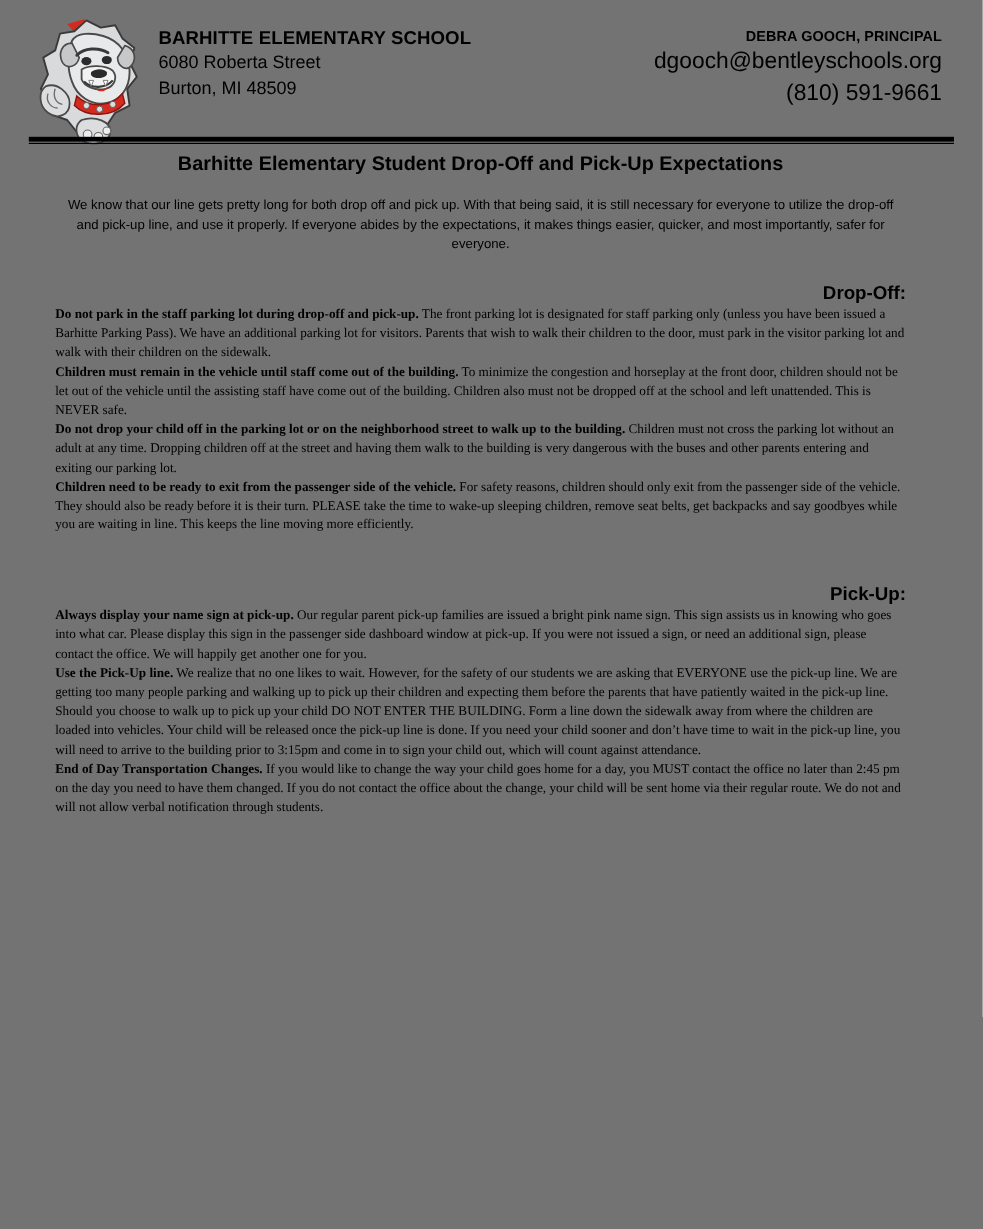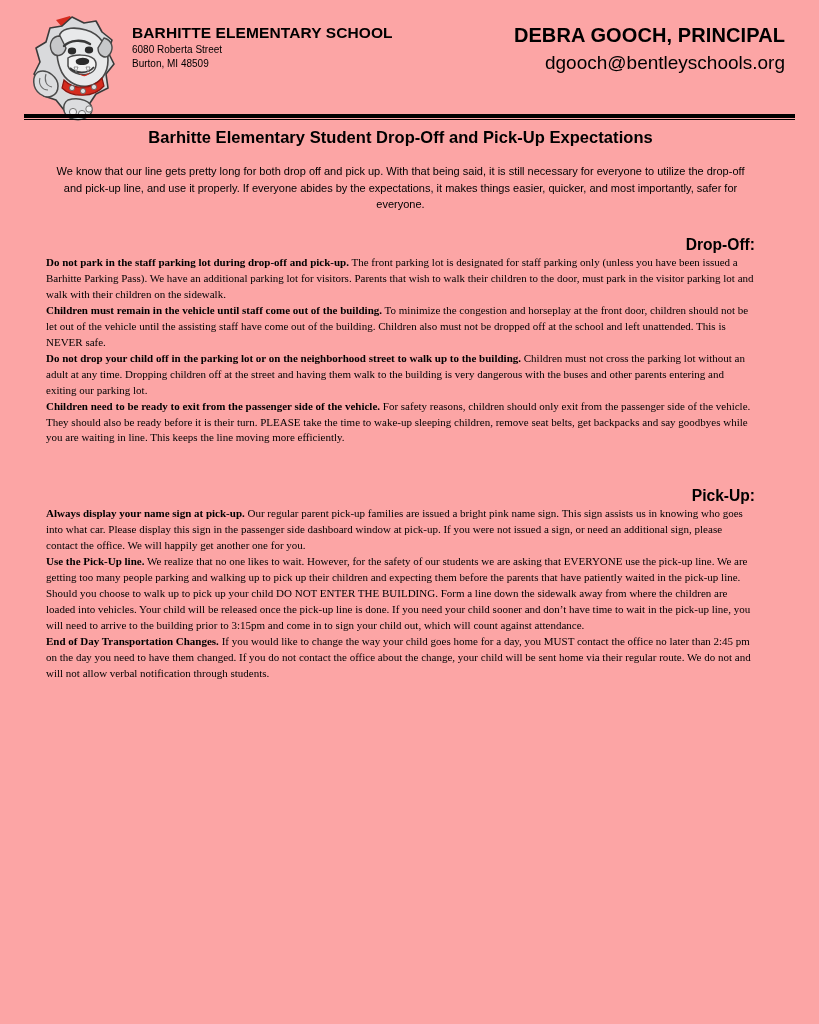--- a/index.html
+++ b/index.html
@@ -8,21 +8,21 @@
     background: #ffffff;
   }
   body {
     font-family: "Liberation Sans", sans-serif;
     color: #000000;
   }
   .page {
     position: relative;
     width: 819px;
     height: 1024px;
-    background: #fca5a5;
+    background: #737373;
     overflow: hidden;
     box-sizing: border-box;
   }
 
   
   .letterhead {
     position: relative;
     padding: 12px 34px 0 24px;
     height: 100px;
     box-sizing: border-box;
@@ -51,32 +51,32 @@
     margin-top: 10px;
     line-height: 1.38;
   }
   .school-name {
     font-weight: bold;
     font-size: 15.5px;
     letter-spacing: .1px;
     white-space: nowrap;
   }
   .school-addr {
-    font-size: 10px;
+    font-size: 15px;
     white-space: nowrap;
   }
 
   .principal-block {
     margin-top: 10px;
     text-align: right;
     line-height: 1.38;
   }
   .principal-name {
     font-weight: bold;
-    font-size: 20px;
+    font-size: 12px;
     letter-spacing: .1px;
     white-space: nowrap;
   }
   .principal-line {
     font-size: 19px;
     white-space: nowrap;
   }
 
   .rule {
     position: absolute;
@@ -198,20 +198,21 @@
         <div class="school-block">
           <div class="school-name">BARHITTE ELEMENTARY SCHOOL</div>
           <div class="school-addr">6080 Roberta Street</div>
           <div class="school-addr">Burton, MI 48509</div>
         </div>
       </div>
 
       <div class="principal-block">
         <div class="principal-name">DEBRA GOOCH, PRINCIPAL</div>
         <div class="principal-line">dgooch@bentleyschools.org</div>
+        <div class="principal-line">(810) 591-9661</div>
       </div>
     </div>
 
     <div class="rule">
       <div class="thick"></div>
       <div class="thin"></div>
     </div>
   </div>
 
   <div class="content">

